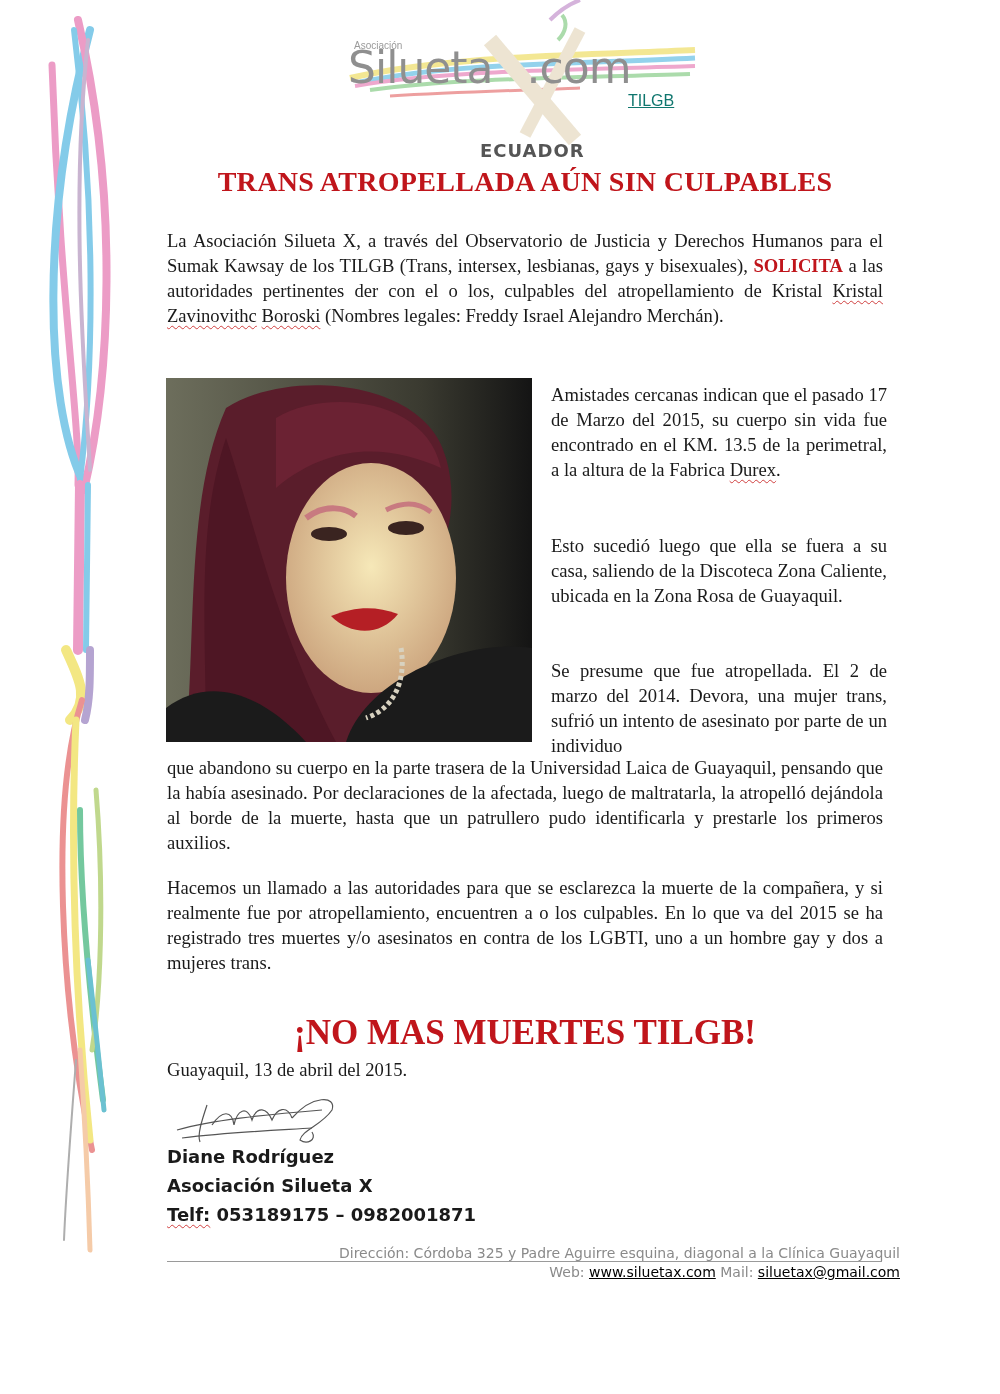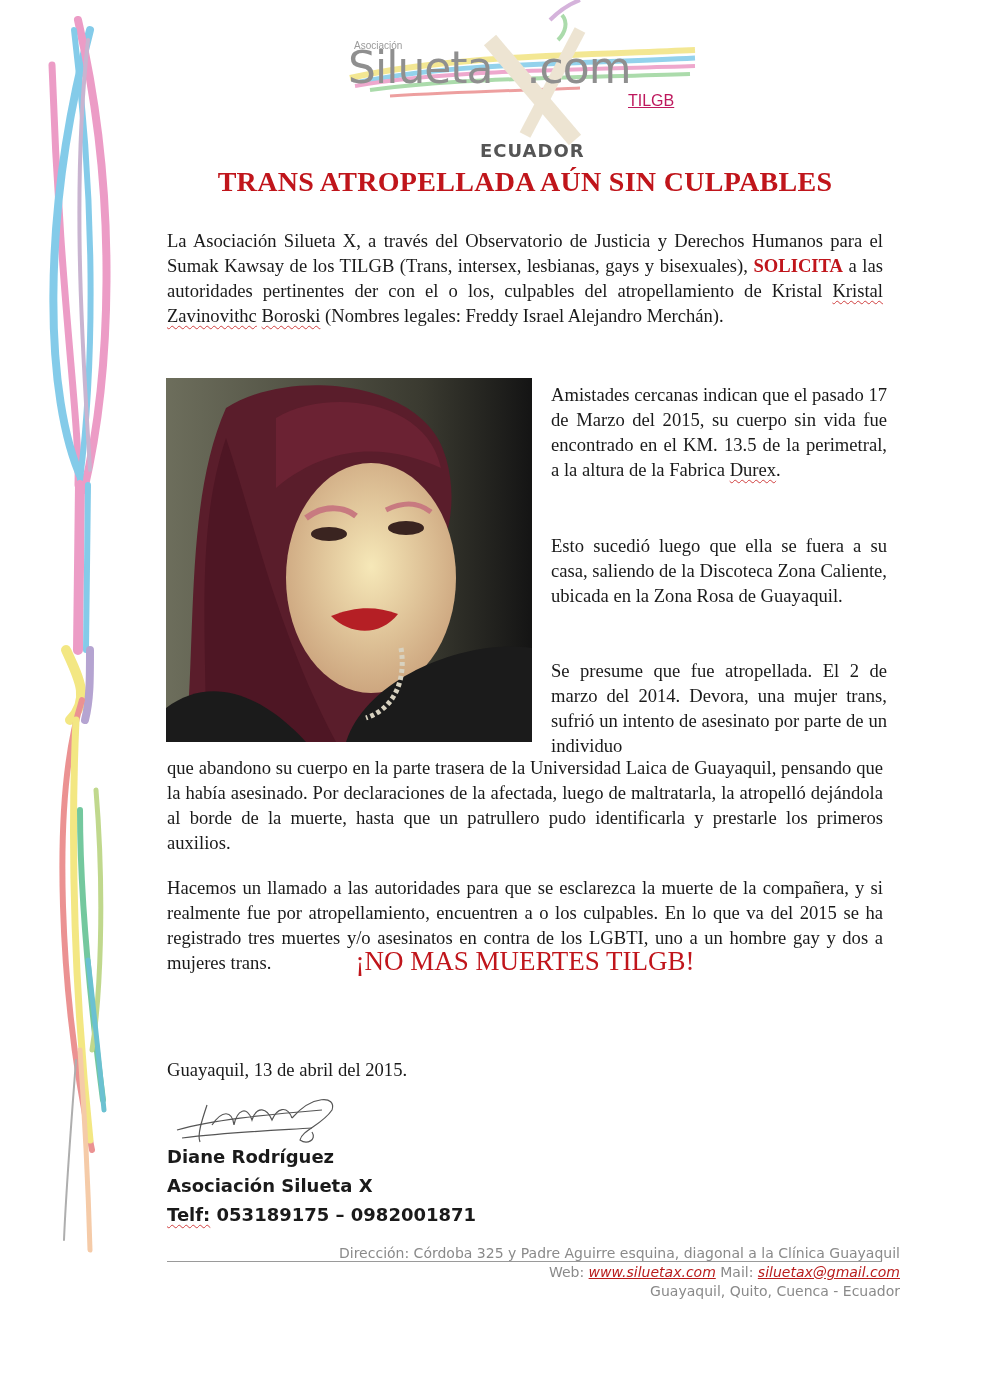--- a/index.html
+++ b/index.html
@@ -3,36 +3,36 @@
 <meta charset="utf-8">
 <style>
   html, body { margin:0; padding:0; }
   body { width:1000px; height:1394px; background:#ffffff; position:relative; overflow:hidden;
          font-family:"Liberation Serif", "DejaVu Serif", serif; color:#1a1a1a; }
   .ribbon { position:absolute; left:0; top:0; width:160px; height:1394px; }
   .logo { position:absolute; left:330px; top:0; width:370px; height:170px; }
   .logo .asoc { position:absolute; left:24px; top:40px; font-family:"Liberation Sans", sans-serif; font-size:10px; color:#9a9a9a; }
   .logo .brand { position:absolute; left:18px; top:42px; font-family:"DejaVu Sans", sans-serif; font-size:44px; color:#8f8f8f; letter-spacing:-1px; }
   .logo .brand .x-gap { display:inline-block; width:34px; }
-  .logo .tilgb { position:absolute; left:298px; top:92px; font-family:"Liberation Sans", sans-serif; font-size:16px; color:#be185d; text-decoration:underline; }
+  .logo .tilgb { position:absolute; left:298px; top:92px; font-family:"Liberation Sans", sans-serif; font-size:16px; color:#0f766e; text-decoration:underline; }
   .logo .ecuador { position:absolute; left:150px; top:140px; font-family:"DejaVu Sans", sans-serif; font-weight:bold; font-size:18px; color:#555555; letter-spacing:1px; }
   .logo svg { position:absolute; left:0; top:0; }
   .title { position:absolute; left:160px; top:166px; width:730px; text-align:center; font-size:28px; font-weight:bold; color:#c0151b; letter-spacing:0.3px; }
   .para { position:absolute; left:167px; width:716px; font-size:18.6px; line-height:25px; text-align:justify; margin:0; }
   .red { color:#c0151b; font-weight:bold; }
   .squig { text-decoration:underline wavy #d04040; text-decoration-thickness:1px; text-underline-offset:3px; }
   .photo { position:absolute; left:166px; top:378px; width:366px; height:364px; overflow:hidden; background:#2a2a22; }
   .side { position:absolute; left:547px; width:336px; font-size:18.6px; line-height:25px; text-align:justify; margin:4px; }
-  .slogan { position:absolute; left:160px; top:946px; width:730px; text-align:center; font-size:27px; font-weight:normal; color:#c0151b; }
+  .slogan { position:absolute; left:160px; top:1013px; width:730px; text-align:center; font-size:35px; font-weight:bold; color:#c0151b; }
   .date { position:absolute; left:167px; top:1059px; font-size:18.6px; }
   .sig { position:absolute; left:172px; top:1090px; width:170px; height:60px; }
   .sign-line { position:absolute; left:167px; font-family:"DejaVu Sans", sans-serif; font-weight:bold; font-size:18px; color:#1a1a1a; }
   .footer-rule { position:absolute; left:167px; top:1261px; width:715px; height:1px; background:#9a9a9a; }
   .footer { position:absolute; left:160px; top:1244px; width:740px; text-align:right; font-family:"DejaVu Sans", sans-serif; font-size:14px; line-height:19px; color:#8a8a8a; }
-  .footer a { color:#b91c1c; text-decoration:underline;font-style:italic; }
+  .footer a { color:#000000; text-decoration:underline; }
 </style>
 </head>
 <body>
 
 <svg class="ribbon" viewBox="0 0 160 1394" width="160" height="1394">
   <g fill="none" stroke-linecap="round" opacity="0.85">
     <path d="M52 65 C 60 300, 80 420, 78 485" stroke="#e98bbd" stroke-width="7"></path>
     <path d="M90 30 C 40 220, 45 400, 82 480" stroke="#6fc3e6" stroke-width="8"></path>
     <path d="M78 20 C 120 200, 110 380, 84 490" stroke="#e98bbd" stroke-width="8"></path>
     <path d="M74 30 C 95 200, 95 360, 80 480" stroke="#6fc3e6" stroke-width="6"></path>
@@ -128,14 +128,13 @@
 </svg>
 
 <div class="sign-line" style="top:1146px">Diane Rodríguez</div>
 <div class="sign-line" style="top:1175px">Asociación Silueta X</div>
 <div class="sign-line" style="top:1204px"><span class="squig">Telf:</span><span> 053189175  – 0982001871</span></div>
 
 <div class="footer-rule"></div>
 <div class="footer">
   <div>Dirección: Córdoba 325 y Padre Aguirre esquina, diagonal a la Clínica Guayaquil</div>
   <div><span>Web: </span><a>www.siluetax.com</a><span> Mail: </span><a>siluetax@gmail.com</a></div>
-  <div>Guayaquil, Quito, Cuenca - Ecuador</div>
 </div>
 
 </body></html>

